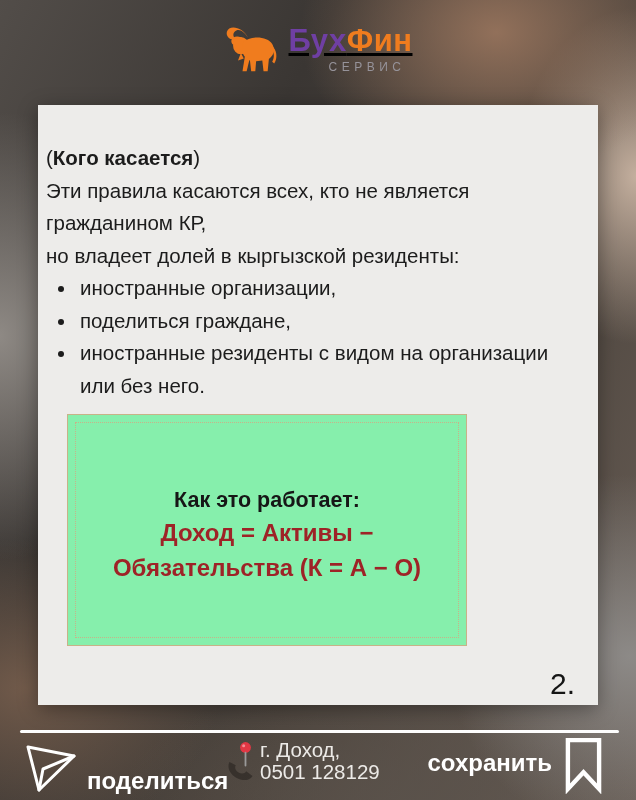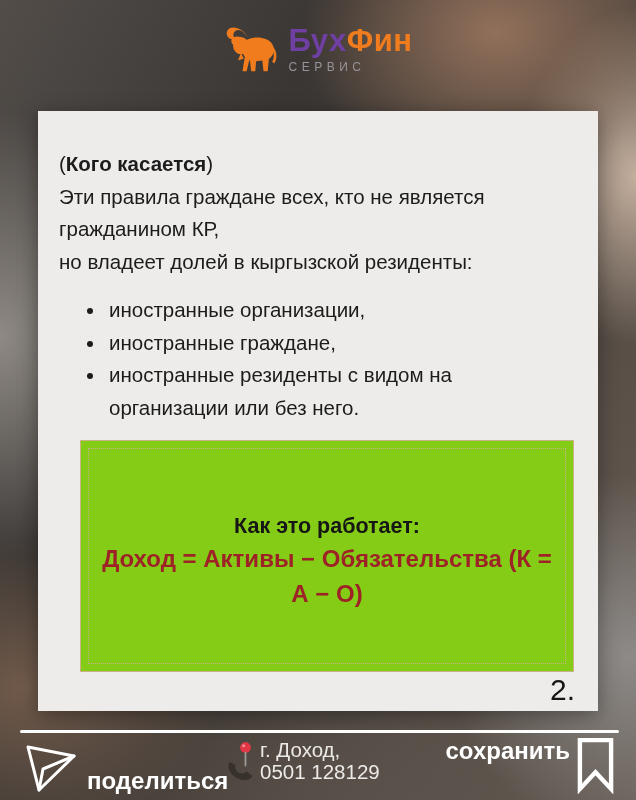--- a/index.html
+++ b/index.html
@@ -15,40 +15,40 @@
       radial-gradient(260px 260px at 99% 82%, rgba(145,143,141,.9) 0%, rgba(145,143,141,0) 70%),
       radial-gradient(420px 180px at 65% 100%, rgba(90,82,75,.8) 0%, rgba(90,82,75,0) 70%),
       linear-gradient(118deg, #524d49 0%, #3a3633 32%, #4c443d 62%, #6b6058 100%);
   }
 
   
   .logo-bar { position:absolute; top:16px; left:0; width:100%; height:66px;
     display:flex; justify-content:center; align-items:center; gap:9px; }
   .bull-icon svg { display:block; }
   .logo-text { display:flex; flex-direction:column; align-items:flex-start; }
-  .brand { font-size:31px; font-weight:bold; line-height:32px; letter-spacing:.5px; }
+  .brand { font-size:31px; font-weight:bold; line-height:32px; letter-spacing:.5px;text-decoration:underline; }
   .brand-part1 { color:var(--accent_purple,#6f3fa3); }
   .brand-part2 { color:var(--accent_orange,#f07c1e); }
-  .brand-sub { font-size:12px; letter-spacing:4.5px; color:#96939a; margin-top:3px; }
+  .brand-sub { font-size:12px; letter-spacing:4.5px; color:#96939a; margin-top:3px;margin-left:40px; }
 
   
   .card {
-    position:absolute; left:38px; top:111px; width:560px; height:600px;
+    position:absolute; left:38px; top:105px; width:560px; height:600px;
     background:#edecea; box-shadow:0 4px 18px rgba(0,0,0,.35);
-    padding:37px 17px 0 21px; color:#1c1c1c;
+    padding:37px 17px 0 8px; color:#1c1c1c;
   }
   .card-heading { font-size:20.5px; line-height:32.5px; }
   .card-heading .hd-bold { font-weight:bold; }
   .card p { font-size:20.5px; line-height:32.5px; }
-  .bullets { list-style:disc; margin:16px; padding-left:31px; }
+  .bullets { list-style:disc; margin:0; padding-left:31px; }
   .bullets li { font-size:20.5px; line-height:32.5px; padding-left:3px; padding-right:14px; }
 
   .formula-box {
-    margin:12px 10px 0 21px; width:494px; height:232px;
-    border:1px solid var(--border_gold,#c8b288); padding:7px; background:#84cc16;
+    margin:12px 10px 0 21px; width:400px; height:232px;
+    border:1px solid var(--border_gold,#c8b288); padding:7px; background:#86efac;
   }
   .formula-inner {
     width:100%; height:100%; border:1px dotted var(--border_gold,#c8b288);
     text-align:center; padding:62px 2px 0 2px;
   }
   .formula-title { font-size:21.5px; font-weight:bold; line-height:30px; color:#161616; }
   .formula-red { font-size:24px; font-weight:bold; line-height:35px; color:var(--formula_red,#9e2327); }
 
   .page-num { position:absolute; right:23px; bottom:4px; font-size:30px; color:#151515; }
 
@@ -58,21 +58,21 @@
 
   .share-button { position:absolute; left:24px; top:13px; display:flex; align-items:flex-end; gap:9px; cursor:pointer; }
   .share-button .btn-label, .save-button .btn-label { font-size:24px; font-weight:bold; color:#fff; }
   .share-button .btn-label { padding-bottom:2px; }
 
   .address { position:absolute; left:238px; top:11px; display:flex; gap:7px; }
   .address-lines { font-size:20.5px; line-height:21.5px; color:#eceae7; position:relative; }
   .pin-wrap { padding-top:1px; }
   .phone-icon { position:absolute; left:-33px; bottom:-4px; opacity:.4; }
 
-  .save-button { position:absolute; right:21px; top:9px; display:flex; align-items:flex-start; gap:6px; cursor:pointer; }
+  .save-button { position:absolute; right:33px; top:9px; display:flex; align-items:center; gap:12px; cursor:pointer; }
   .save-button .btn-label { padding-bottom:9px; }
 </style>
 </head>
 <body>
 
 <div class="canvas">
 
   <div class="logo-bar">
     <span class="bull-icon">
       <svg width="56" height="58" viewBox="0 0 68 62">
@@ -88,25 +88,25 @@
       </svg>
     </span>
     <span class="logo-text">
       <span class="brand"><span class="brand-part1">Бух</span><span class="brand-part2">Фин</span></span>
       <span class="brand-sub">СЕРВИС</span>
     </span>
   </div>
 
   <div class="card">
     <div class="card-heading"><span>(</span><span class="hd-bold">Кого касается</span><span>)</span></div>
-    <p>Эти правила граждане всех, кто не является гражданином КР,</p>
+    <p>Эти правила касаются всех, кто не является гражданином КР,</p>
     <p>но владеет долей в кыргызской резиденты:</p>
     <ul class="bullets">
       <li>иностранные организации,</li>
-      <li>иностранные граждане,</li>
+      <li>поделиться граждане,</li>
       <li>иностранные резиденты с видом на организации или без него.</li>
     </ul>
 
     <div class="formula-box">
       <div class="formula-inner">
         <div class="formula-title">Как это работает:</div>
         <div class="formula-red">Доход = Активы − Обязательства (К = А − О)</div>
       </div>
     </div>
 

